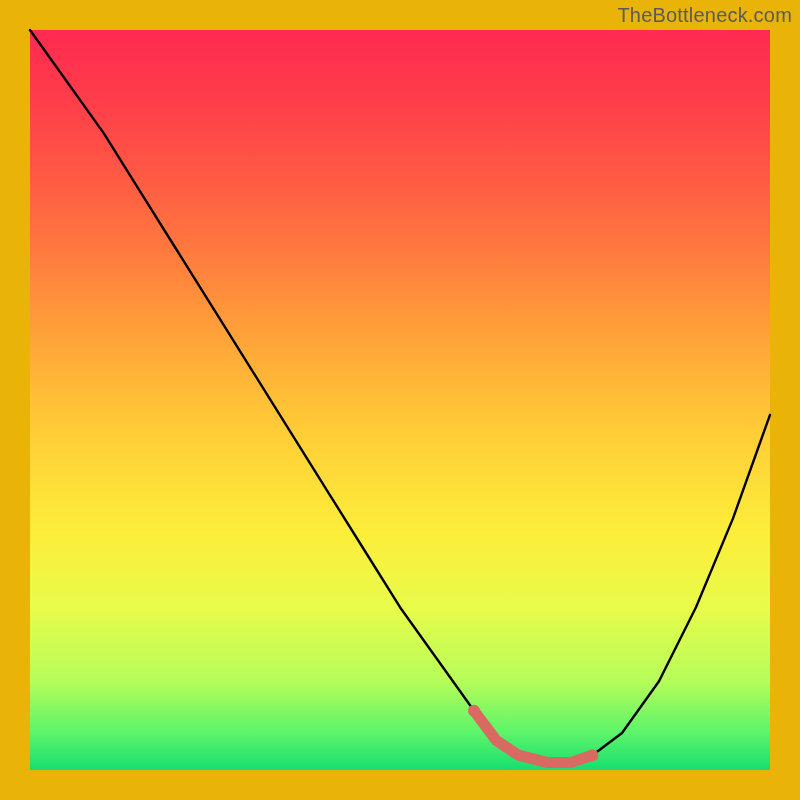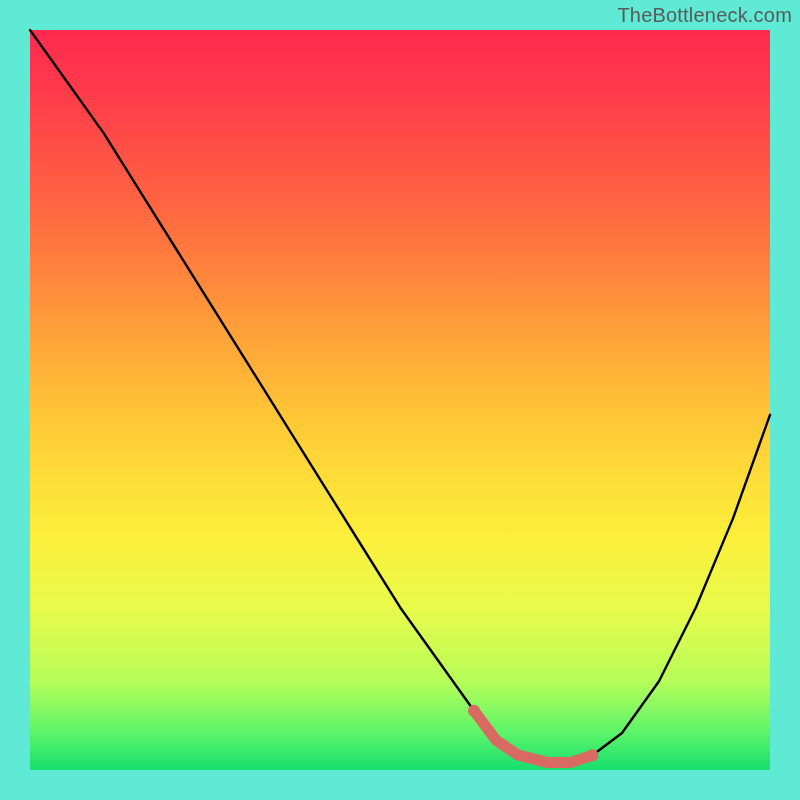--- a/index.html
+++ b/index.html
@@ -8,21 +8,21 @@
     width: 800px;
     height: 800px;
     background: #000;
     overflow: hidden;
     font-family: Arial, Helvetica, sans-serif;
   }
   .frame {
     position: relative;
     width: 800px;
     height: 800px;
-    background: #5eead4;
+    background: #eab308;
   }
   .plot-area {
     position: absolute;
     left: 30px;
     top: 30px;
     width: 740px;
     height: 740px;
     
     background: linear-gradient(
       to bottom,

